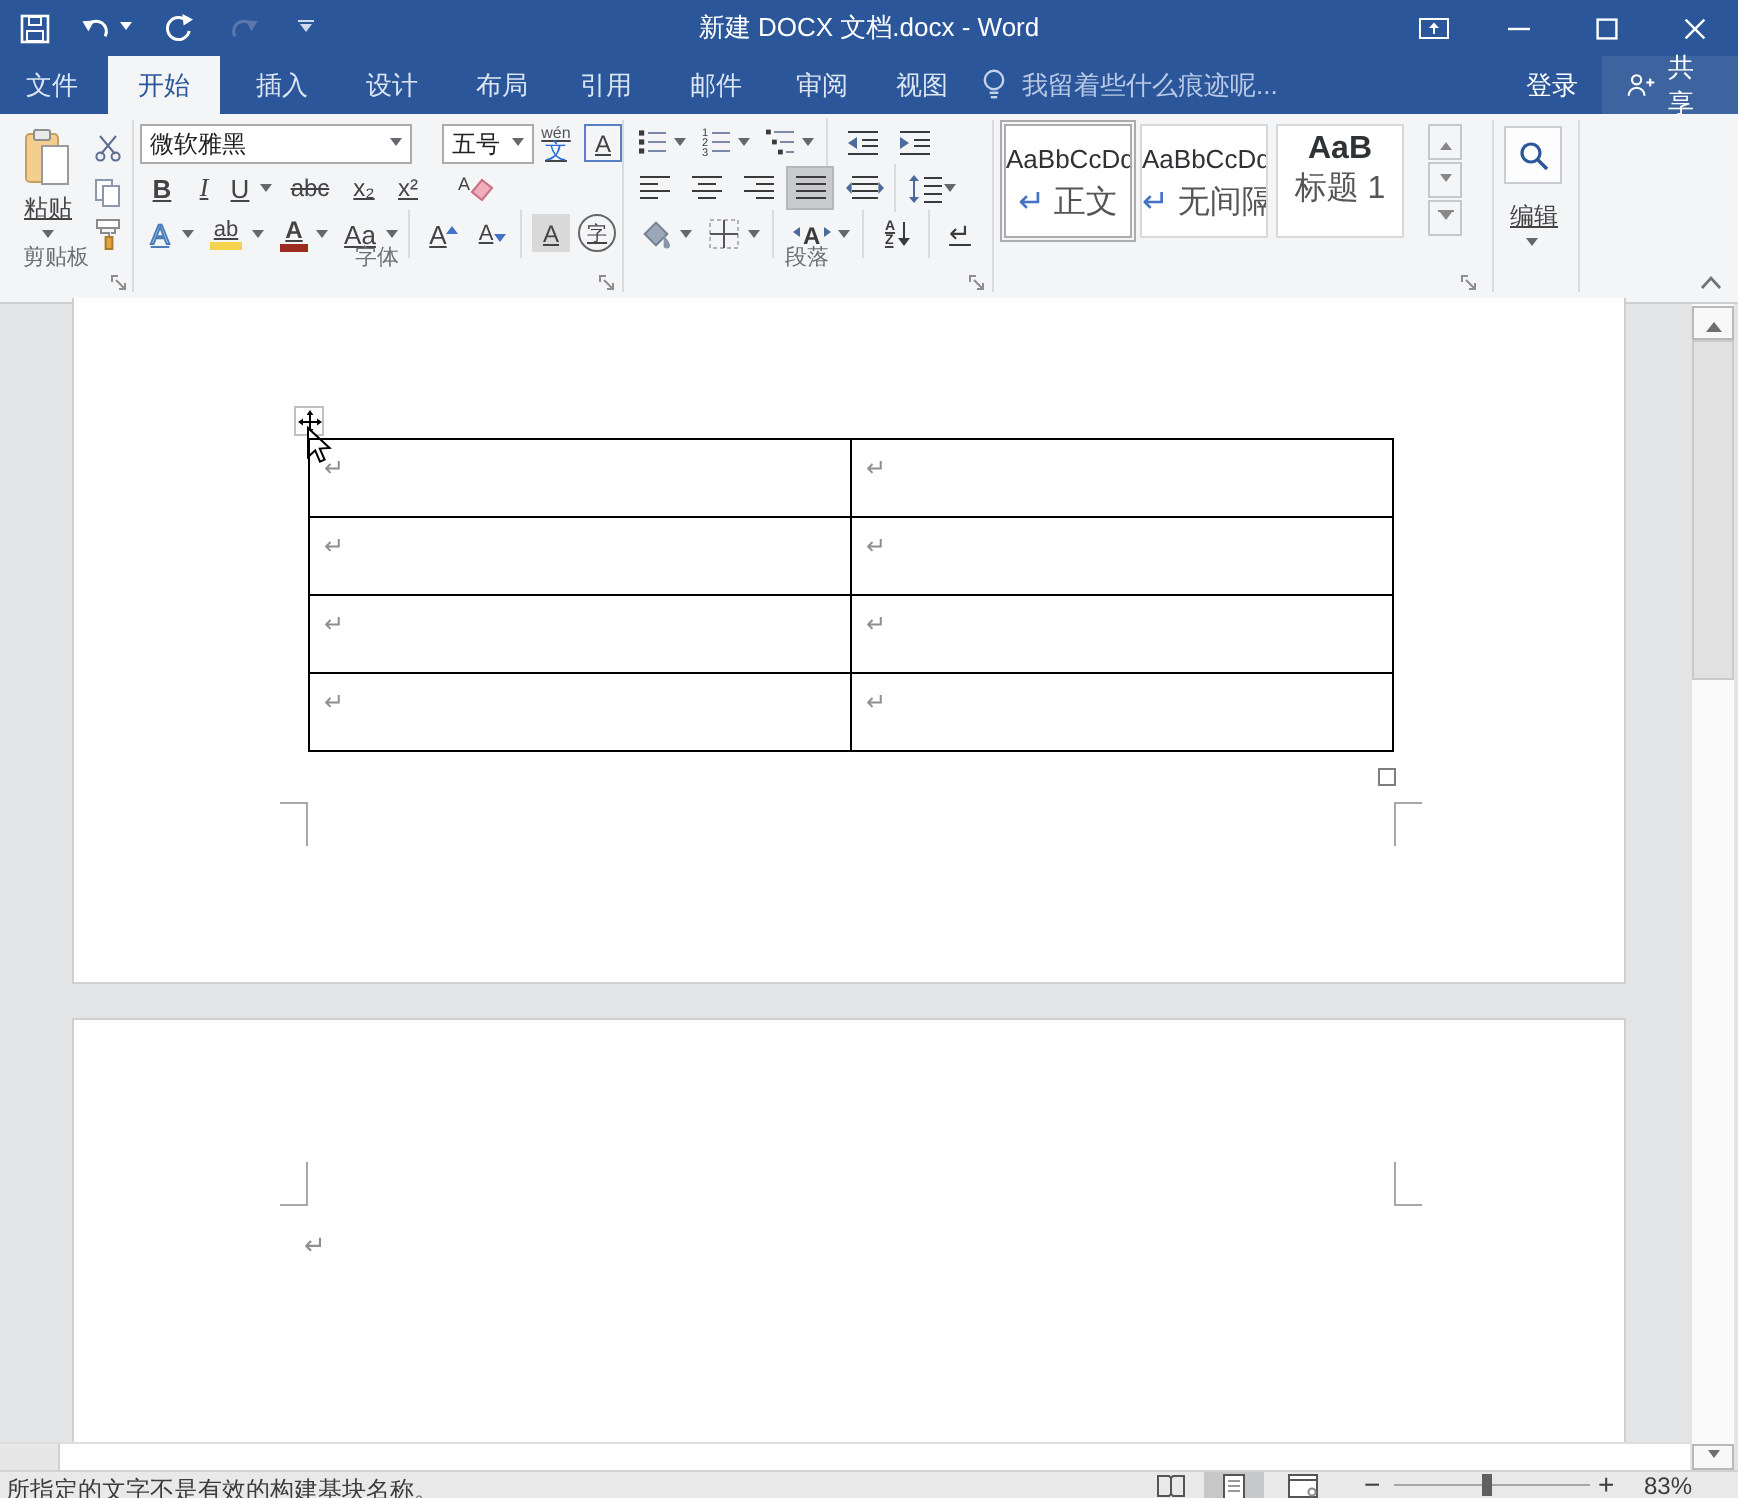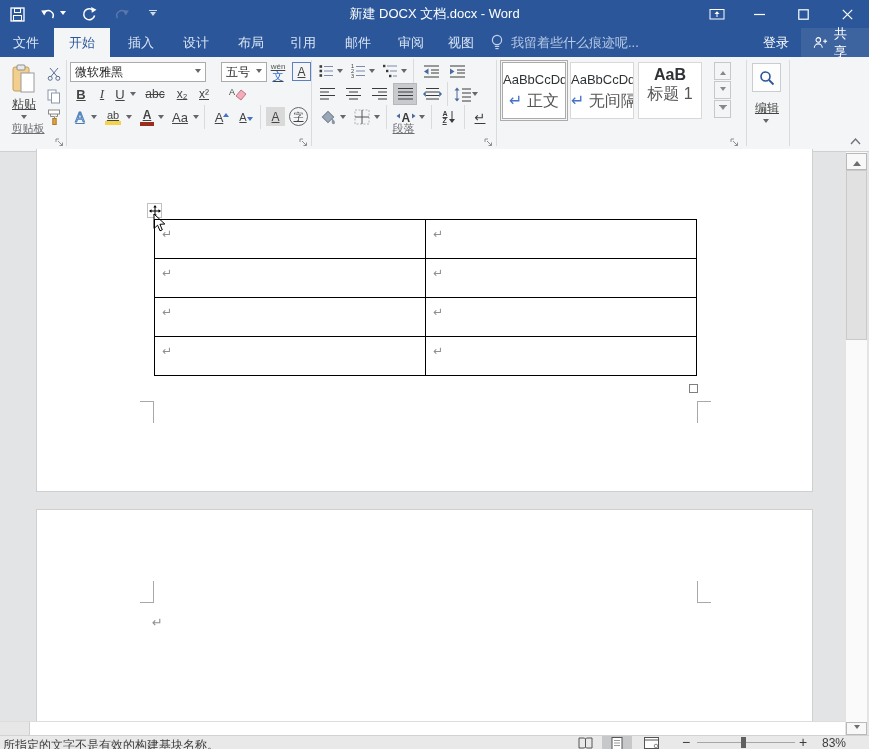--- a/index.html
+++ b/index.html
@@ -21,21 +21,21 @@
     color:#dbe5f4;font-size:13px;padding:0 6px;}
   .tab.active{background:#f4f5f6;color:#2b579a;}
   .tellme{position:absolute;top:0;height:29px;display:flex;align-items:center;gap:7px;color:#b9c9e6;font-size:13px;}
   .share{position:absolute;top:0;height:29px;background:#3d649e;display:flex;align-items:center;gap:6px;
     color:#fff;font-size:13px;padding:0 12px;}
   .signin{position:absolute;top:0;height:29px;display:flex;align-items:center;color:#fff;font-size:13px;}
   
   .ribbon{left:0;top:57px;width:869px;height:95px;background:#f4f5f6;border-bottom:1px solid #cfd0d2;}
   .gsep{position:absolute;top:3px;height:86px;width:1px;background:#dadbdd;}
   .glabel{position:absolute;top:63px;height:16px;font-size:11px;color:#6c6f73;display:flex;
-    align-items:center;justify-content:center;white-space:nowrap;text-decoration:underline;}
+    align-items:center;justify-content:center;white-space:nowrap;}
   .launch{position:absolute;top:77px;width:10px;height:10px;}
   .rbtn{position:absolute;display:flex;align-items:center;justify-content:center;color:#444;
     font-size:12px;height:20px;cursor:default;text-decoration:underline;}
   .caret{width:0;height:0;border:3px solid transparent;border-top:4px solid #64676b;}
   .caret.ab{position:absolute;}
   .combo{position:absolute;background:#fff;border:1px solid #ababab;display:flex;align-items:center;
     font-size:12px;color:#222;padding:0 4px;height:20px;}
   .combo .caret{margin-left:auto;}
   .toggled{background:#c8cacd;border:1px solid #b5b7ba;}
   .stylecard{position:absolute;top:5px;width:64px;height:57px;background:#fff;border:1px solid #d8d8d8;
@@ -276,20 +276,21 @@
       <span>A</span>
       <span style="width:0;height:0;border:3px solid transparent;border-top:4px solid #4472c4;margin-bottom:-6px"></span>
     </div>
     <div class="gsep" style="left:260px;top:48px;height:24px"></div>
     <div class="rbtn" style="left:266px;top:50px;width:19px;height:19px;background:#d9d9d9">
       <span>A</span>
       </div>
     <div class="rbtn" style="left:289px;top:50px;width:19px;height:19px;border:1px solid #666;border-radius:50%;font-size:10px">
       <span>字</span>
       </div>
+    <div class="glabel" style="left:66px;width:245px">字体</div>
     <div class="launch" style="left:299px">
       <svg width="10" height="10" viewBox="0 0 10 10">
           <path d="M1 4 V1 H4 M3 3 L7.5 7.5 M7.5 4.5 V7.5 H4.5" fill="none" stroke="#8e8e8e"></path>
         </svg>
     </div>
 
     <div class="rbtn" style="left:317px;top:4px;width:18px">
       <svg width="16" height="16" viewBox="0 0 16 16">
         <g stroke="#7c8aa5">
             <line x1="6" y1="3.5" x2="15" y2="3.5"></line>

